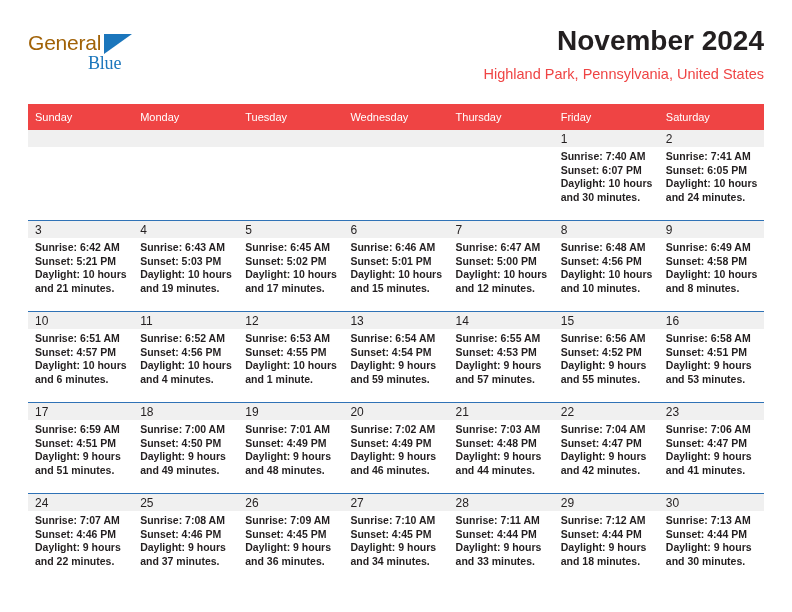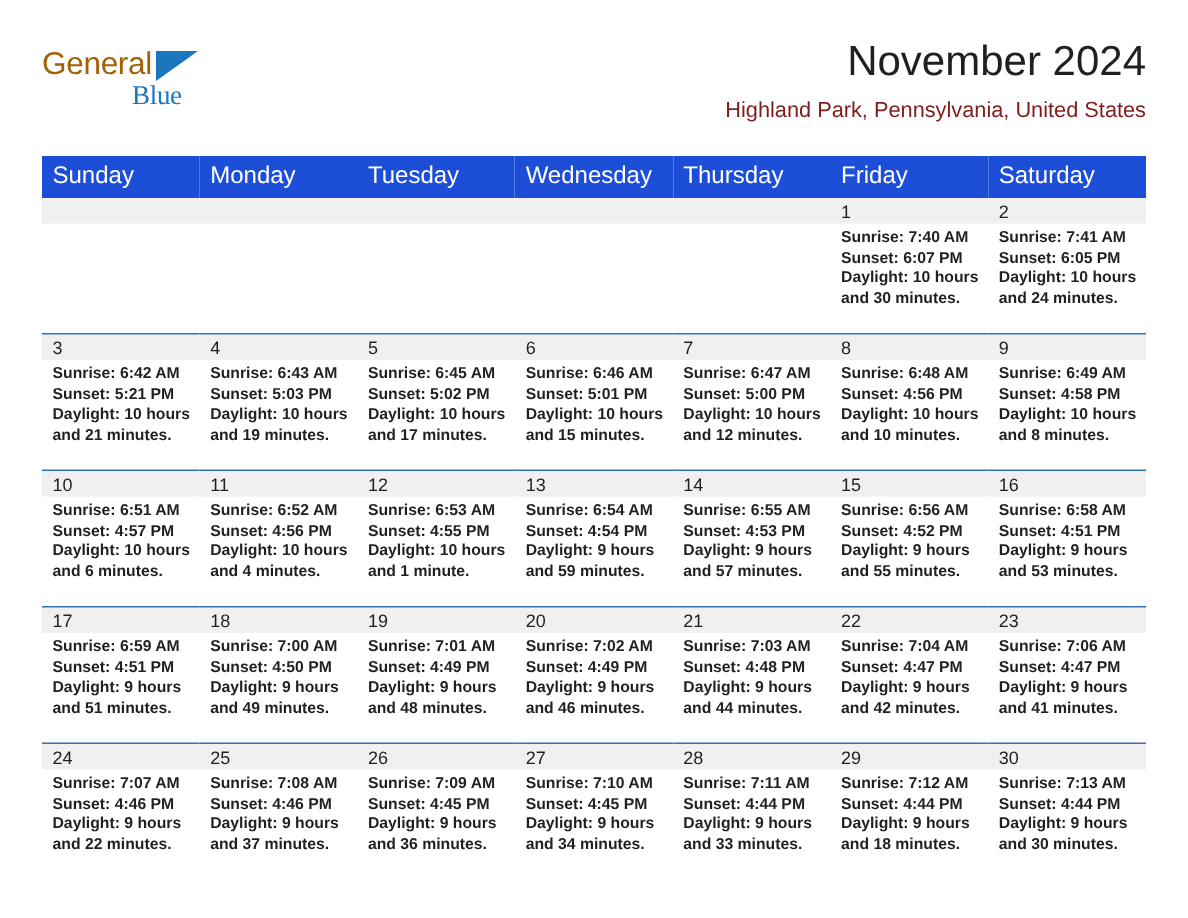--- a/index.html
+++ b/index.html
@@ -71,47 +71,47 @@
   .title-block {
     position: absolute;
     right: 0;
     top: 0;
     text-align: right;
   }
   .month-title {
     font-size: 28px;
     color: #231f20;
     line-height: 34px;
-    font-weight: normal;
+    font-weight: bold;
     white-space: nowrap;
   }
   .location-title {
     margin-top: 7px;
     font-size: 14.5px;
-    color: #7f1d1d;
+    color: #ef4444;
     line-height: 18px;
     white-space: nowrap;
   }
 
   
   .calendar {
     position: absolute;
     left: 28px;
     top: 104px;
     width: 736px;
     border-collapse: collapse;
     table-layout: fixed;
   }
 
   .calendar col { width: 105.14px; }
 
   .cal-head th {
-    background: #1d4ed8;
+    background: #ef4444;
     color: #ffffff;
-    font-size: 16px;
+    font-size: 11px;
     font-weight: normal;
     text-align: left;
     padding: 5px 0 5px 7px;
     height: 16px;
     vertical-align: middle;
   }
 
   .cal-body td {
     vertical-align: top;
     padding: 0;

